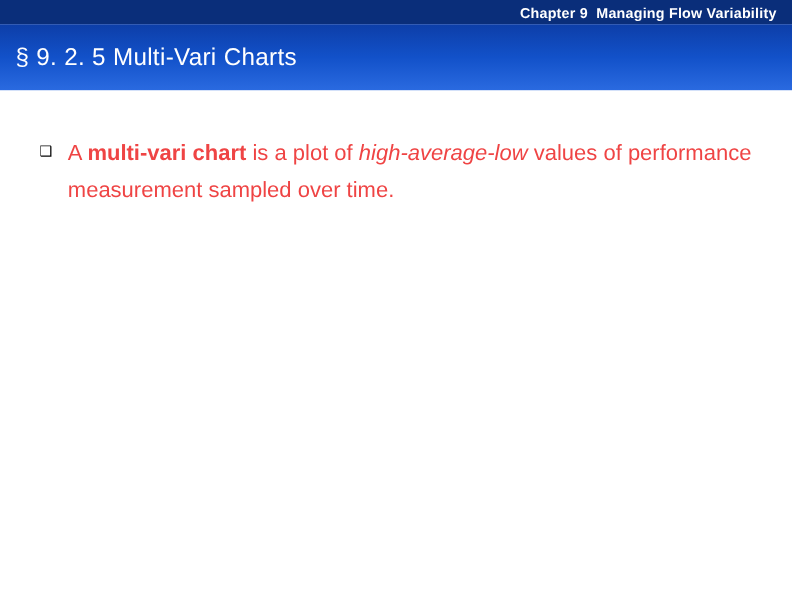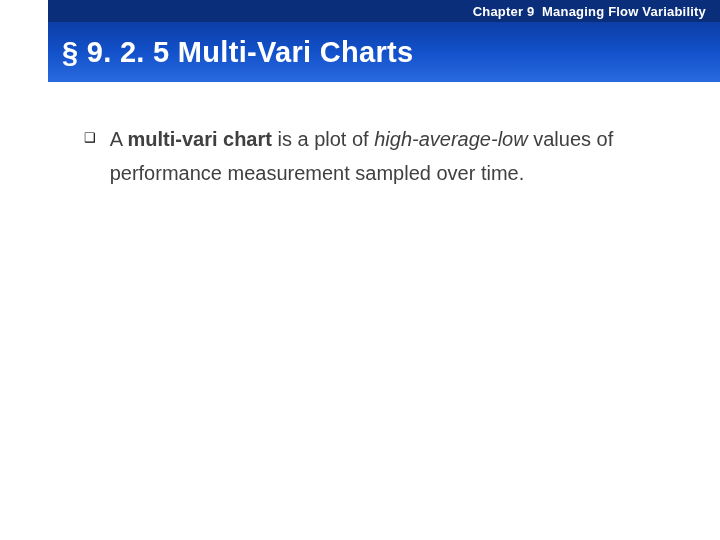--- a/index.html
+++ b/index.html
@@ -1,17 +1,17 @@
 <!DOCTYPE html>
 <html><head>
 <meta charset="utf-8">
 <style>
   * { margin: 0; padding: 0; box-sizing: border-box; }
   html, body { width: 720px; height: 540px; font-family: Arial, Helvetica, sans-serif; background: #fff; }
-  .slide { width: 720px; height: 540px; position: relative; background: #fff; padding-left: 48px; }
+  .slide { width: 720px; height: 540px; position: relative; background: #fff; }
 
   .chapter-bar {
     height: 22px;
     background: #0a2e7a;
     color: #fff;
     font-size: 13px;
     font-weight: bold;
     padding-right: 14px;
     display: flex;
     align-items: center;
@@ -22,22 +22,22 @@
 
   .title-bar {
     height: 60px;
     background: linear-gradient(to bottom, #0d3ea8 0%, #1251c9 50%, #2a6ae0 100%);
     color: #fff;
     display: flex;
     align-items: center;
     padding-left: 14px;
   }
   .title-bar .title {
-    font-size: 29px;
-    font-weight: bold;
+    font-size: 22px;
+    font-weight: normal;
     font-family: "Arial Narrow", Arial, sans-serif;
     letter-spacing: 0.3px;
   }
 
   .pagenum-row {
     display: flex;
     justify-content: flex-end;
     padding-right: 8px;
     padding-top: 2px;
   }
@@ -57,21 +57,21 @@
   .bullet-marker {
     font-size: 13px;
     line-height: 28px;
     color: #000;
     flex: 0 0 auto;
     margin-top: 2px;
   }
   .bullet-text {
     font-size: 20px;
     line-height: 34px;
-    color: #404040;
+    color: #ef4444;
   }
   .bullet-text .strong { font-weight: bold; }
   .bullet-text .em { font-style: italic; }
 </style>
 </head>
 <body>
 
 <div class="slide">
 
   <div class="chapter-bar">

